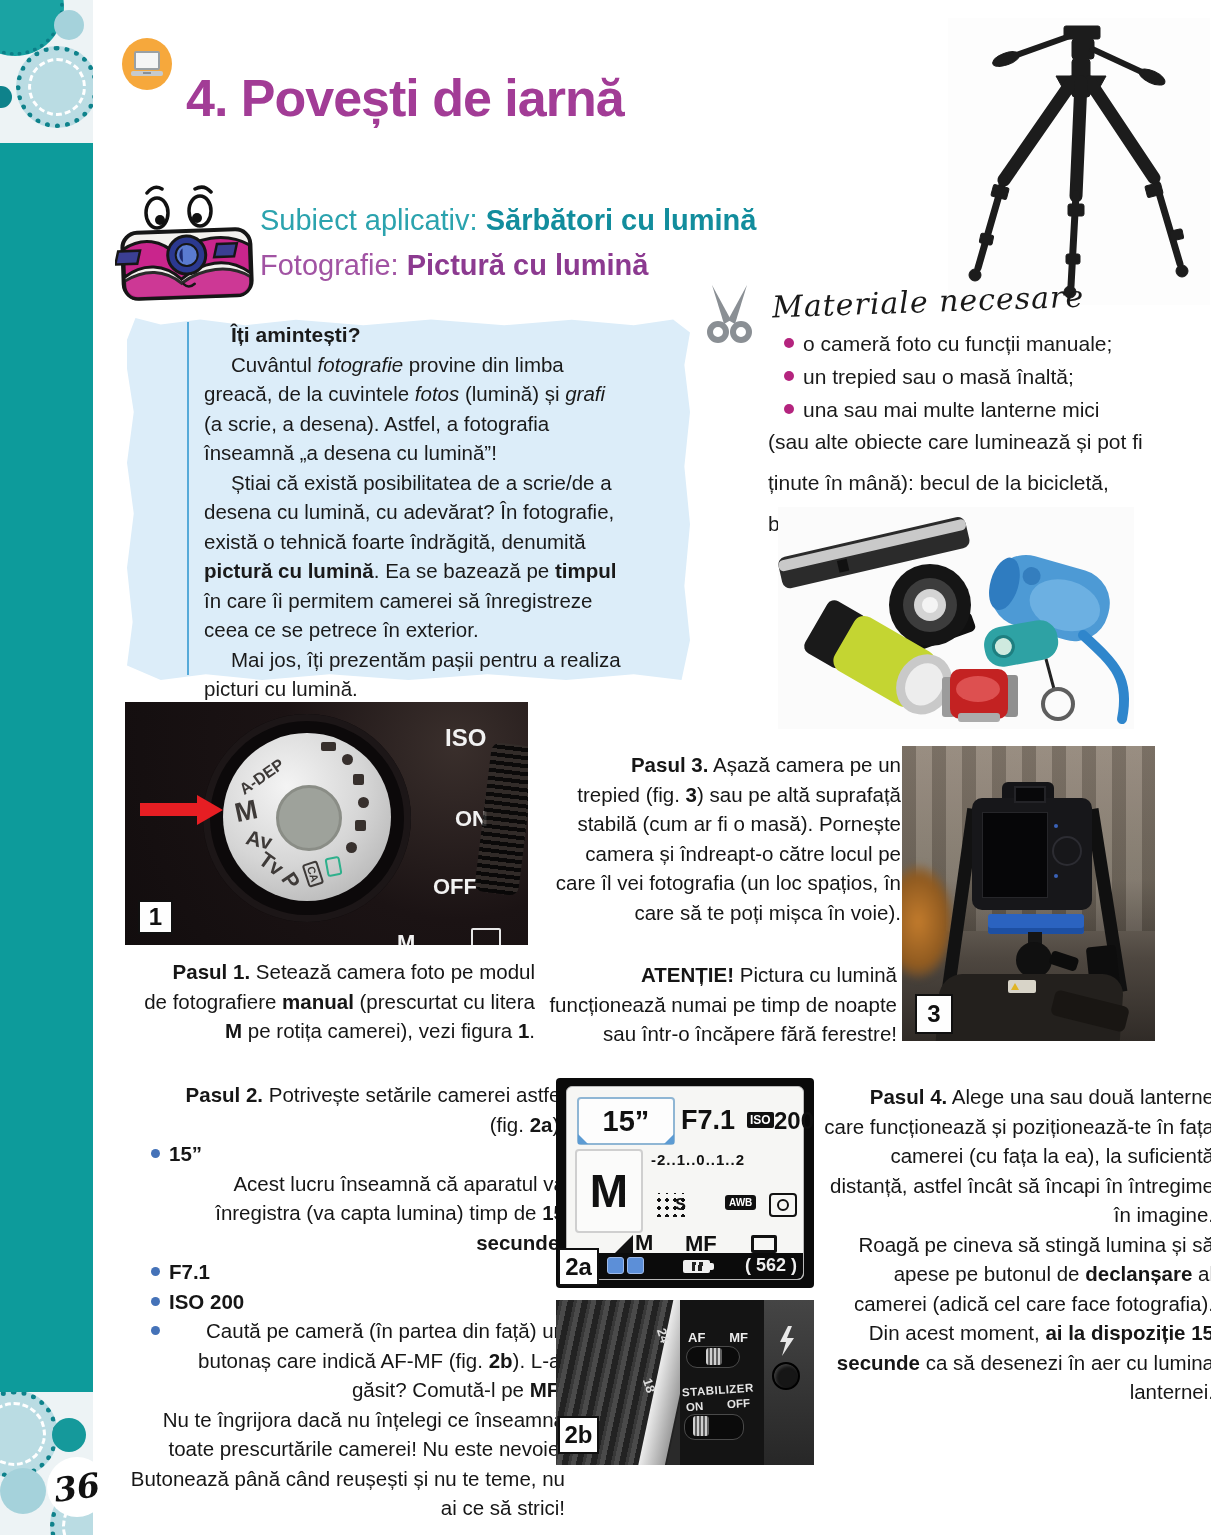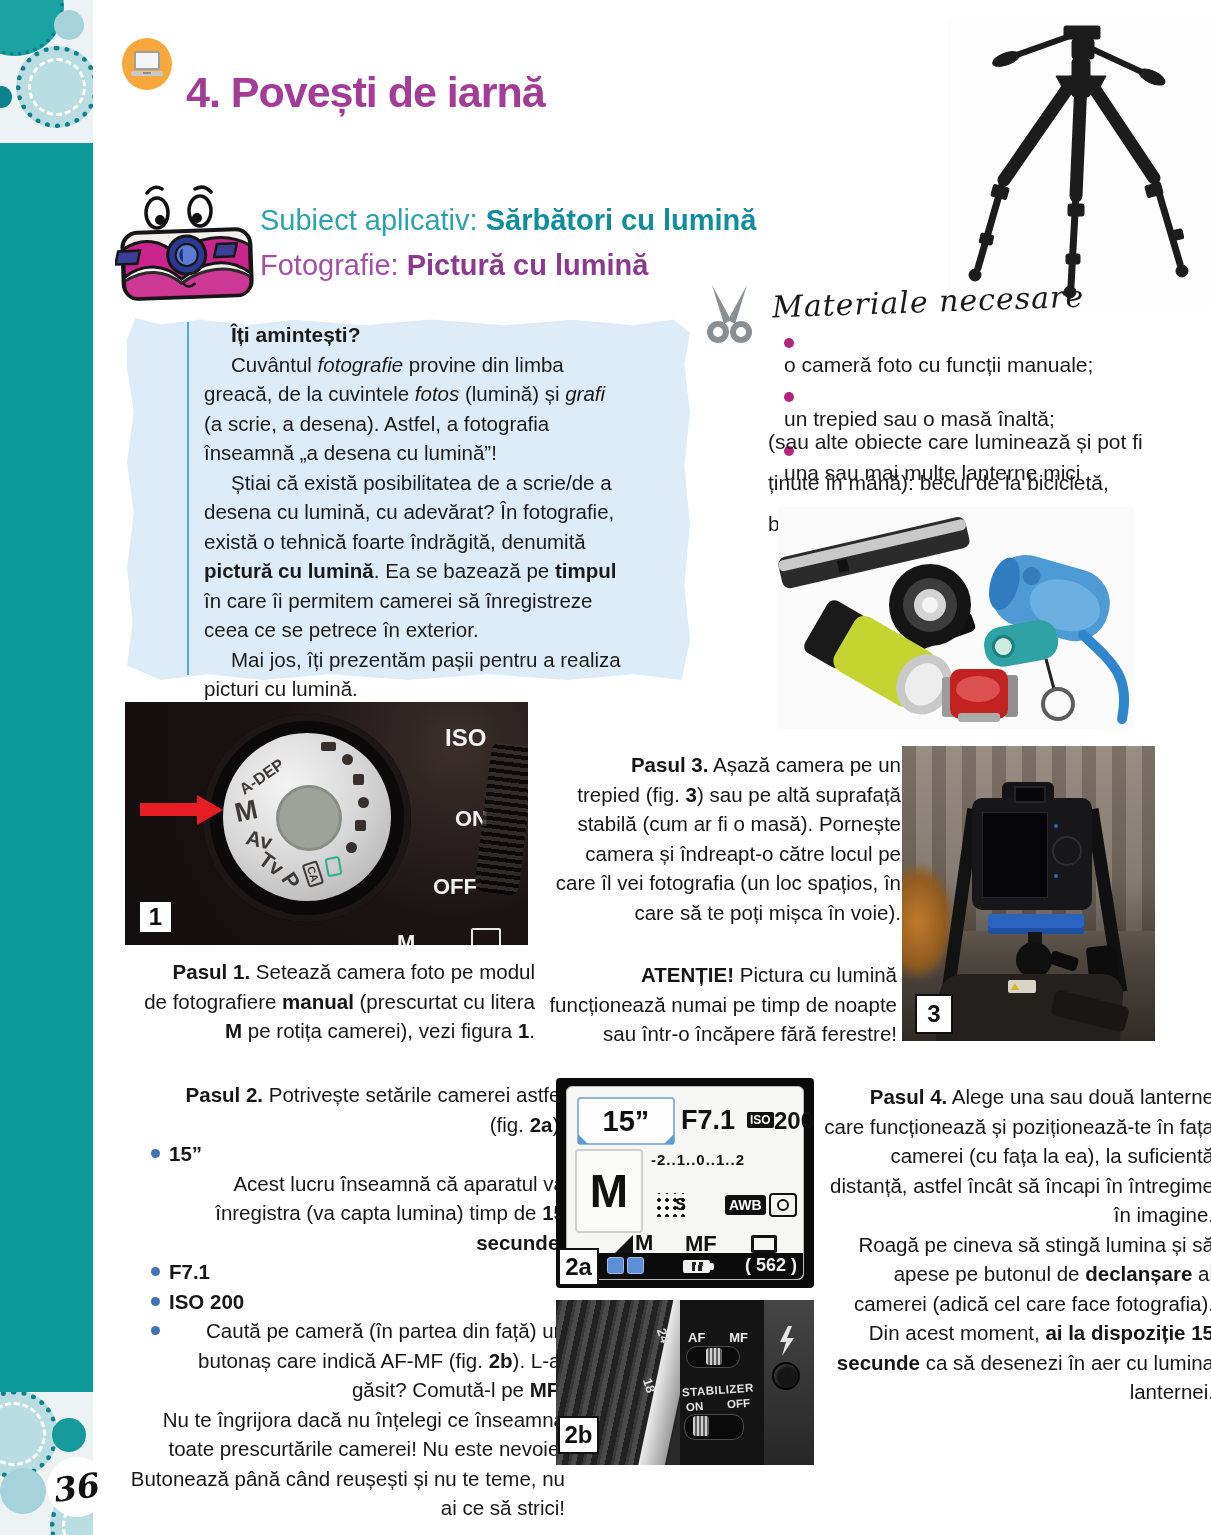--- a/index.html
+++ b/index.html
@@ -16,42 +16,42 @@
   .pg-circle{position:absolute;left:47px;top:1457px;width:60px;height:60px;background:#fff;border-radius:50%;
              display:flex;align-items:center;justify-content:center;z-index:5;}
   .pg-num{font-family:"DejaVu Serif",serif;font-style:italic;font-weight:bold;font-size:33px;color:#111;
           transform:rotate(-8deg);}
 
   
   .badge{position:absolute;left:122px;top:38px;width:50px;height:52px;border-radius:50%;background:#f6a83c;}
   .lap-screen{width:22px;height:15px;background:#f5f5f5;border:2px solid #9aa0a4;border-radius:2px;margin:13px auto 0;}
   .lap-base{width:32px;height:5px;background:#c6cacd;border-radius:2px;margin:1px auto 0;position:relative;}
   .lap-base::after{content:'';position:absolute;left:12px;top:1px;width:8px;height:2px;background:#8b9094;}
-  .title{position:absolute;left:186px;top:68px;font-size:43px;font-weight:bold;color:#a23c96;letter-spacing:-1px;}
+  .title{position:absolute;left:186px;top:68px;font-size:52px;font-weight:bold;color:#a23c96;letter-spacing:-1px;}
 
   .subj{position:absolute;font-size:29px;line-height:30px;}
   .subj1{left:260px;top:205px;color:#2ba3ae;}
   .subj2{left:260px;top:250px;color:#a153a3;}
   .subj b{font-weight:bold;}
   .subj1 b{color:#128d9d;text-align:right;}
   .subj2 b{color:#8c3a90;}
 
   
   .box{position:absolute;left:127px;top:318px;width:563px;height:362px;background:#dcedf9;
        clip-path:polygon(0% 6%,1.5% 0%,6% 1.8%,13% .4%,21% 2%,30% .5%,42% 2%,54% .4%,67% 2%,79% .5%,90% 2%,97% .4%,100% 4%,99% 13%,100% 26%,99% 41%,100% 57%,99% 74%,100% 89%,98.5% 100%,90% 98.4%,78% 100%,64% 98.4%,50% 100%,36% 98.4%,24% 100%,14% 98.4%,6% 100%,0% 96%,1% 84%,0% 69%,1.2% 54%,0% 40%,1.2% 26%,0% 14%);}
   .box-line{position:absolute;left:187px;top:322px;width:2px;height:353px;background:#56aad9;}
   .box-inner{position:absolute;left:204px;top:320px;width:422px;font-size:20.5px;line-height:29.5px;}
   .box-title{font-weight:bold;font-size:21px;text-indent:14px;margin:0 0 4px 0;}
   .box-inner p{margin:0;text-indent:27px;}
 
   
   .mat-head{position:absolute;left:772px;top:284px;font-family:"DejaVu Serif",serif;font-style:italic;
             font-size:30px;color:#191919;transform:rotate(-2deg);letter-spacing:1px;}
   .mat-list{position:absolute;left:784px;top:327px;width:392px;font-size:21px;line-height:33px;}
-  .mat-item{display:flex;flex-direction:column;}
+  .mat-item{display:flex;}
   .mat-dot{width:10px;height:10px;border-radius:50%;background:#b4247e;margin:11px 9px 0 0;flex:0 0 auto;}
   .mat-cont{position:absolute;left:768px;top:421px;width:404px;font-size:21px;line-height:41px;}
 
   
   .step{position:absolute;font-size:20.5px;line-height:29.5px;color:#161616;text-align:right;}
   .step p{margin:0;text-indent:27px;}
   .step p + p{margin-top:0;}
   .seg-b{font-weight:bold;}
   .seg-i{font-style:italic;}
 
@@ -98,21 +98,21 @@
   .aperture{position:absolute;left:114px;top:18px;font-weight:bold;font-size:27px;color:#101010;}
   .isob{position:absolute;left:180px;top:25px;background:#101010;color:#fff;font-weight:bold;font-size:12px;
         padding:1px 3px;border-radius:2px;}
   .isov{position:absolute;left:207px;top:20px;font-weight:bold;font-size:24px;color:#101010;}
   .mbox{position:absolute;left:8px;top:62px;width:64px;height:80px;border:2px solid #cfcfcf;border-radius:4px;
         background:#fbfbfa;display:flex;align-items:center;justify-content:center;font-weight:bold;font-size:46px;color:#111;}
   .expo{position:absolute;left:84px;top:64px;font-weight:bold;font-size:15px;letter-spacing:1px;color:#111;}
   .pstyle{position:absolute;left:86px;top:106px;width:36px;height:24px;border-radius:3px;
           background:radial-gradient(#111 1.6px, transparent 2px);background-size:8px 8px;background-position:2px 3px;
           display:flex;align-items:center;justify-content:flex-end;font-weight:bold;font-size:16px;color:#111;padding-right:3px;box-sizing:border-box;}
-  .awb{position:absolute;left:158px;top:108px;background:#101010;color:#fff;font-weight:bold;font-size:14px;
+  .awb{position:absolute;left:158px;top:108px;background:#101010;color:#fff;font-weight:bold;font-size:10px;
        padding:2px 4px;border-radius:3px;}
   .meter{position:absolute;left:202px;top:106px;width:28px;height:24px;border:2px solid #111;border-radius:4px;box-sizing:border-box;}
   .meter::after{content:'';position:absolute;left:6px;top:4px;width:8px;height:8px;border:2px solid #111;border-radius:50%;}
   .qual{position:absolute;left:48px;top:146px;display:flex;align-items:flex-end;}
   .qual-tri{width:0;height:0;border-bottom:18px solid #111;border-left:18px solid transparent;margin-right:2px;}
   .qual-m{font-weight:bold;font-size:22px;color:#111;line-height:20px;}
   .mf{position:absolute;left:118px;top:144px;font-weight:bold;font-size:22px;color:#111;}
   .oneshot{position:absolute;left:184px;top:148px;width:26px;height:18px;border:3px solid #111;border-radius:2px;box-sizing:border-box;}
   .strip{position:absolute;left:0;right:0;bottom:0;height:26px;background:#0b0b0b;border-radius:0 0 6px 6px;}
   .bic{position:absolute;width:17px;height:17px;top:4px;background:#5c8fd8;border-radius:3px;border:1px solid #9db9e8;box-sizing:border-box;}

